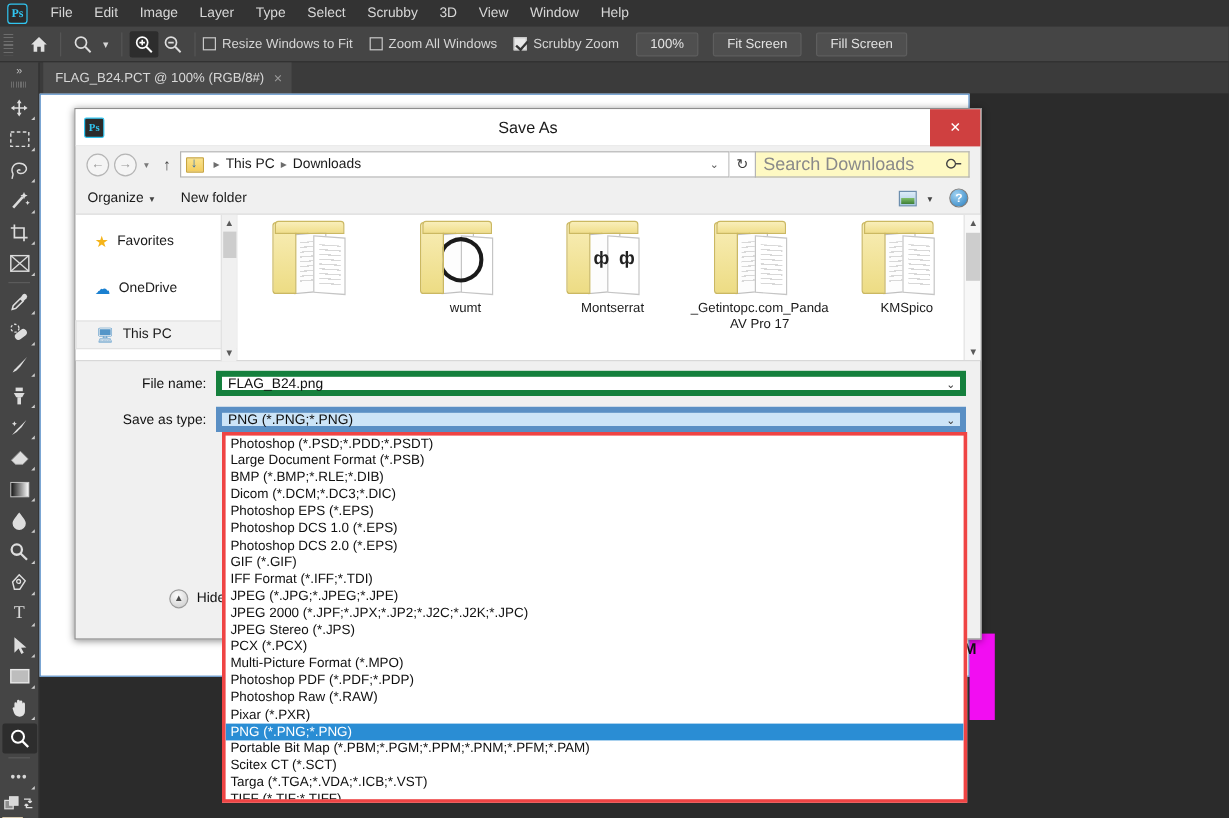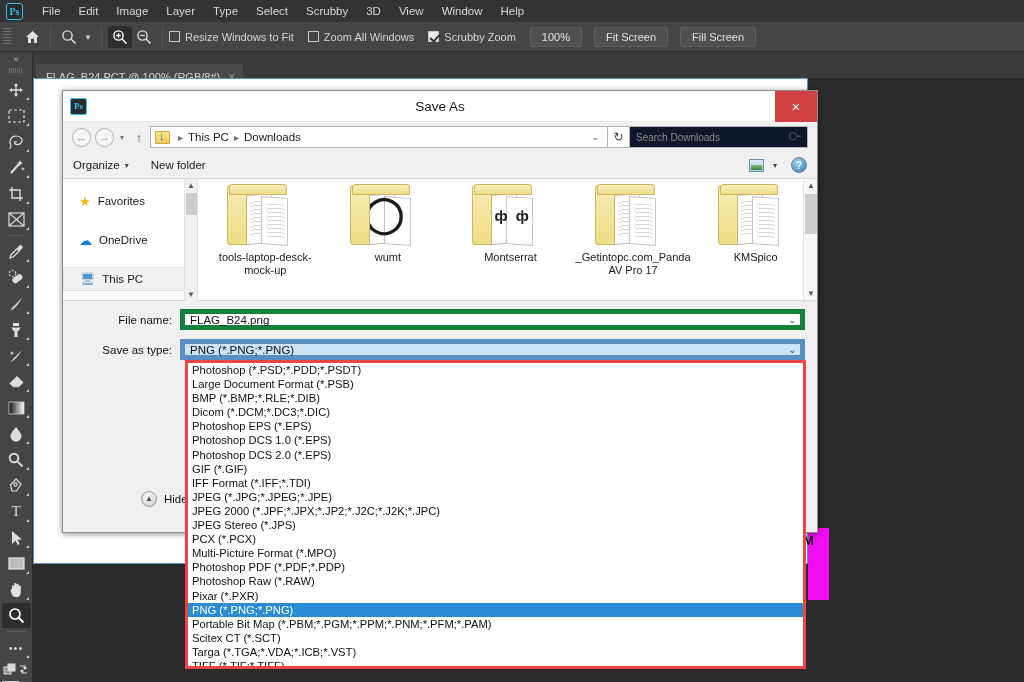--- a/index.html
+++ b/index.html
@@ -56,21 +56,21 @@
     border: 1px solid #5e5e5e; background: #4f4f4f; border-radius: 2px;
     color: #e2e2e2; font-size: 11px; display: flex; align-items: center; justify-content: center;
     margin-right: 12px;
   }
 
   .ps-tabbar {
     position: absolute; left: 0; top: 52px; width: 1024px; height: 26px;
     background: #3b3b3b;
   }
   .ps-tab {
-    position: absolute; left: 36px; top: 12px; height: 26px;
+    position: absolute; left: 36px; top: 0; height: 26px;
     background: #4a4a4a; color: #d8d8d8; font-size: 11px;
     display: flex; align-items: center; padding: 0 8px 0 10px; gap: 8px;
   }
   .tab-close { color: #9a9a9a; font-size: 12px; }
 
   .ps-toolbar {
     position: absolute; left: 0; top: 52px; width: 33px; height: 630px;
     background: #454545; border-right: 1px solid #2e2e2e;
   }
   .tb-collapse { color: #c0c0c0; font-size: 9px; text-align: center; padding-top: 2px; height: 14px;}
@@ -135,22 +135,22 @@
     width: 15px; height: 13px; position: relative; margin: 0 4px 0 1px;
     background: linear-gradient(#fbe38c,#f3cd5e); border: 1px solid #c9a53e; border-radius: 1px;
   }
   .addr-folder::after { content: "\2193"; position: absolute; left: 3px; top: -2px; color: #1c63b8; font-size: 11px; font-weight: bold; }
   .crumb { padding: 0 1px; }
   .crumb-sep { color: #6c6c6c; font-size: 10px; padding: 0 4px; }
   .addr-caret { margin-left: auto; color: #5b5b5b; font-size: 9px; padding: 0 6px; }
   .refresh-btn { width: 22px; height: 22px; border: 1px solid #b4b4b4; border-left: none;
     background: #fff; color: #3a3a3a; font-size: 12px; display: flex; align-items: center; justify-content: center; }
   .searchbox {
-    width: 178px; height: 22px; background: #0f172a; border: 1px solid #b4b4b4; border-left: none;
-    display: flex; align-items: center; padding: 0 6px; font-size: 10px; color: #8a8a8a;
+    width: 178px; height: 22px; background: #fef9c3; border: 1px solid #b4b4b4; border-left: none;
+    display: flex; align-items: center; padding: 0 6px; font-size: 15px; color: #8a8a8a;
   }
   .search-mag { margin-left: auto; color: #4a4a4a; font-size: 11px; transform: rotate(-45deg); }
 
   .cmd-row { height: 27px; display: flex; align-items: center; padding: 0 10px;
     border-bottom: 1px solid #d8d8d8; background: #f0f0f0; font-size: 11.5px; color: #1a1a1a; }
   .cmd-item { margin-right: 22px; display: flex; align-items: center; gap: 5px; }
   .cmd-caret { font-size: 8px; color: #444; }
   .view-icon { width: 15px; height: 13px; border: 1px solid #6d8fae; background: linear-gradient(#dcecf7,#a8cbe4); margin-left: auto; position: relative;}
   .view-icon::after { content:""; position:absolute; left:1px; bottom:1px; right:1px; height:5px; background: linear-gradient(#7fbf6a,#3f7f38); }
   .help-icon { width: 16px; height: 16px; border-radius: 50%; margin-left: 14px;
@@ -543,21 +543,20 @@
               <div class="folder-back"></div>
                 <div class="folder-sheet">
                   <div class="sheet-lines"></div>
                 </div>
               <div class="folder-sheet2">
                   <div class="sheet-lines"></div>
                 </div>
                 <div class="folder-front"></div>
                 <div class="folder-flap"></div>
             </div>
-            <div class="file-label">tools-laptop-desck-mock-up</div>
           </div>
 
           <div class="file-item">
             <div class="folder-ic">
               <div class="folder-back"></div>
                 <div class="folder-sheet"></div>
                 <div class="folder-sheet2"></div>
               <div class="folder-mark" style="left:14px;top:12px;font-size:36px;line-height:34px;color:#1a1a1a;font-family:'Liberation Serif',serif;">◯</div>
               <div class="folder-front"></div>
                 <div class="folder-flap"></div>

